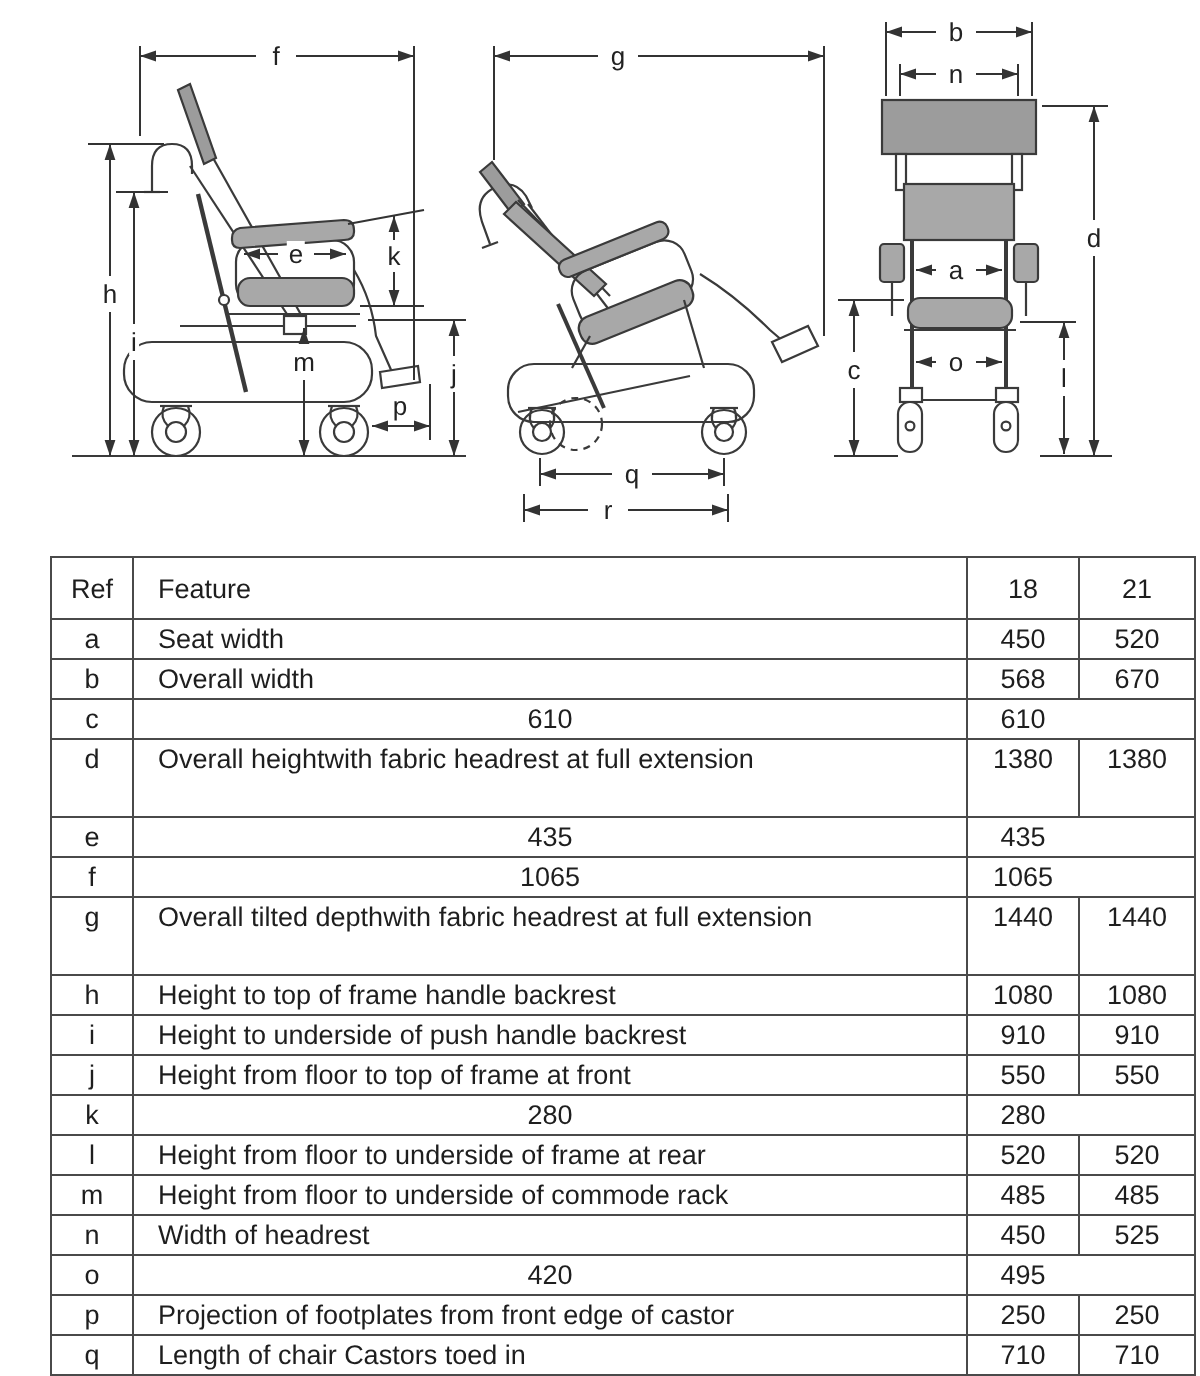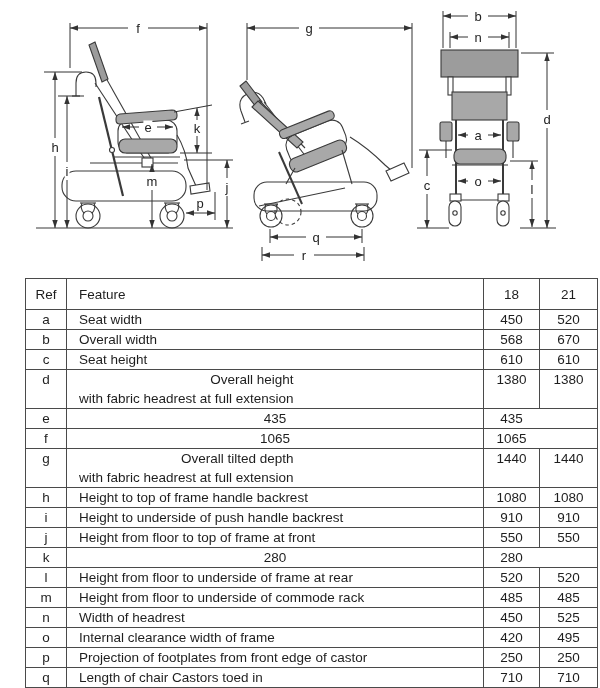--- a/index.html
+++ b/index.html
@@ -9,21 +9,21 @@
   .dtable{margin-left:25px;width:571px;border:1px solid #4a4a4a;box-sizing:content-box;}
   .trow{display:grid;grid-template-columns:40px 417px 56px 58px;border-top:1px solid #4a4a4a;}
   .trow.thead{border-top:none;height:30px;}
   .r1{height:19px;}
   .r2{height:38px;}
   .cell{border-left:1px solid #4a4a4a;display:flex;align-items:center;font-size:13.5px;overflow:hidden;}
   .cell:first-child{border-left:none;text-align:center;}
   .ref,.num{justify-content:center;}
   .feat{padding-left:12px;justify-content:flex-start;text-align:right;}
   .r2 .cell{align-items:flex-start;line-height:19px;}
-  .feat .two{display:flex;flex-direction:column;line-height:19px;}
+  .feat .two{display:flex;flex-direction:row;line-height:19px;}
   svg line, svg path, svg rect, svg circle{vector-effect:none;}
 </style>
 </head>
 <body>
 
 <div class="diagram">
 <svg width="600" height="278" viewBox="0 0 600 278">
   <defs>
     <marker id="mE" markerWidth="9" markerHeight="8" refX="8" refY="3.5" orient="auto" markerUnits="userSpaceOnUse">
           <path d="M0,0.8 L8,3.5 L0,6.2 Z" fill="#333"></path>
@@ -247,21 +247,20 @@
     <div class="cell num">520</div>
   </div>
   <div class="trow r1">
     <div class="cell ref">b</div>
     <div class="cell feat">Overall width</div>
     <div class="cell num">568</div>
     <div class="cell num">670</div>
   </div>
   <div class="trow r1">
     <div class="cell ref">c</div>
-    <div class="cell feat">Seat height</div>
     <div class="cell num">610</div>
     <div class="cell num">610</div>
   </div>
   <div class="trow r2">
     <div class="cell ref">d</div>
     <div class="cell feat">
       <div class="two">
         <div>Overall height</div>
         <div>with fabric headrest at full extension</div>
       </div>
@@ -326,21 +325,20 @@
     <div class="cell num">485</div>
   </div>
   <div class="trow r1">
     <div class="cell ref">n</div>
     <div class="cell feat">Width of headrest</div>
     <div class="cell num">450</div>
     <div class="cell num">525</div>
   </div>
   <div class="trow r1">
     <div class="cell ref">o</div>
-    <div class="cell feat">Internal clearance width of frame</div>
     <div class="cell num">420</div>
     <div class="cell num">495</div>
   </div>
   <div class="trow r1">
     <div class="cell ref">p</div>
     <div class="cell feat">Projection of footplates from front edge of castor</div>
     <div class="cell num">250</div>
     <div class="cell num">250</div>
   </div>
   <div class="trow r1">

